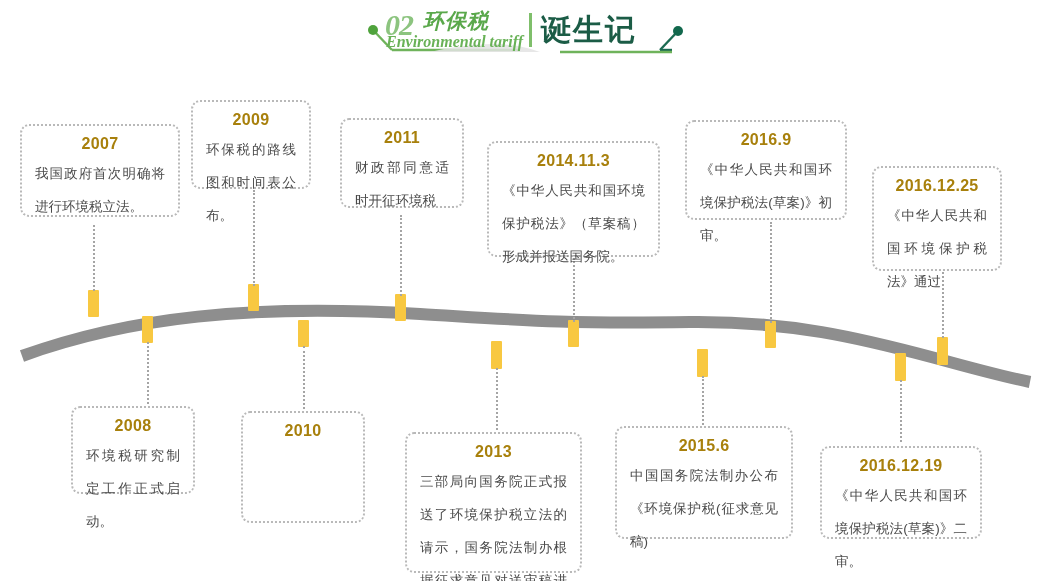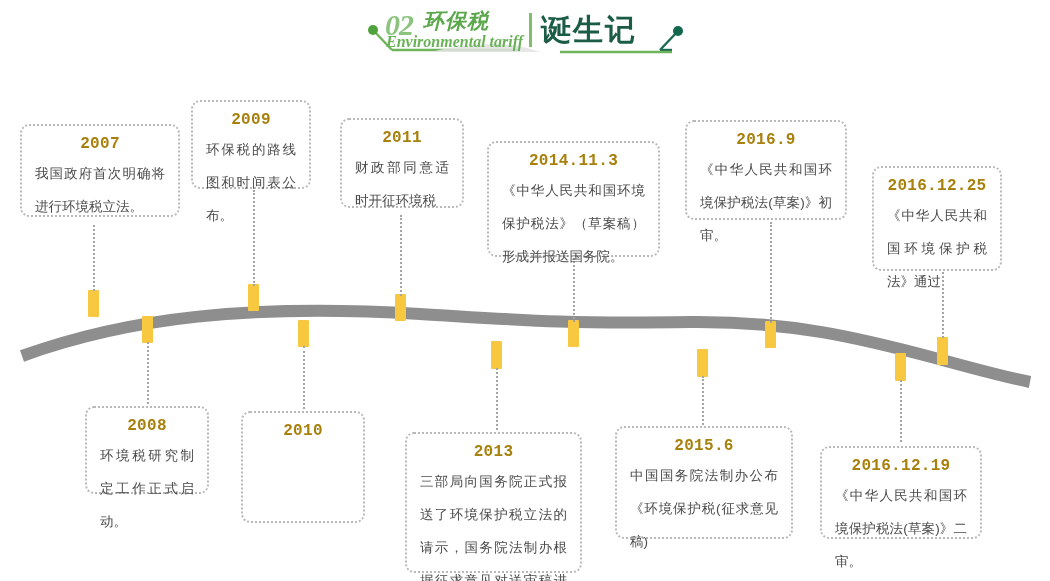--- a/index.html
+++ b/index.html
@@ -76,21 +76,21 @@
   
   .card {
     position: absolute;
     border: 2px dotted #b9b9b9;
     border-radius: 9px;
     background: #ffffff;
     padding: 9px 13px 11px 13px;
   }
   .card-year {
     text-align: center;
-    font-family: Liberation Mono, monospace;
+    font-family: Liberation Sans, sans-serif;
     font-weight: bold;
     font-size: 16px;
     color: #a8800c;
     margin-bottom: 4px;
     letter-spacing: 0.3px;
   }
   .card-body {
     font-family: "Liberation Sans", sans-serif;
     font-size: 13.5px;
     color: #4a4a4a;
@@ -203,21 +203,21 @@
   <div class="card" style="left:685px; top:120px; width:162px; height:100px;">
     <div class="card-year">2016.9</div>
     <div class="card-body">《中华人民共和国环境保护税法(草案)》初审。</div>
   </div>
 
   <div class="card" style="left:872px; top:166px; width:130px; height:105px;">
     <div class="card-year">2016.12.25</div>
     <div class="card-body">《中华人民共和国环境保护税法》通过</div>
   </div>
 
-  <div class="card" style="left:85px; top:406px; width:124px; height:88px;">
+  <div class="card" style="left:71px; top:406px; width:124px; height:88px;">
     <div class="card-year">2008</div>
     <div class="card-body">环境税研究制定工作正式启动。</div>
   </div>
 
   <div class="card" style="left:241px; top:411px; width:124px; height:112px;">
     <div class="card-year">2010</div>
   </div>
 
   <div class="card" style="left:405px; top:432px; width:177px; height:141px;">
     <div class="card-year">2013</div>

